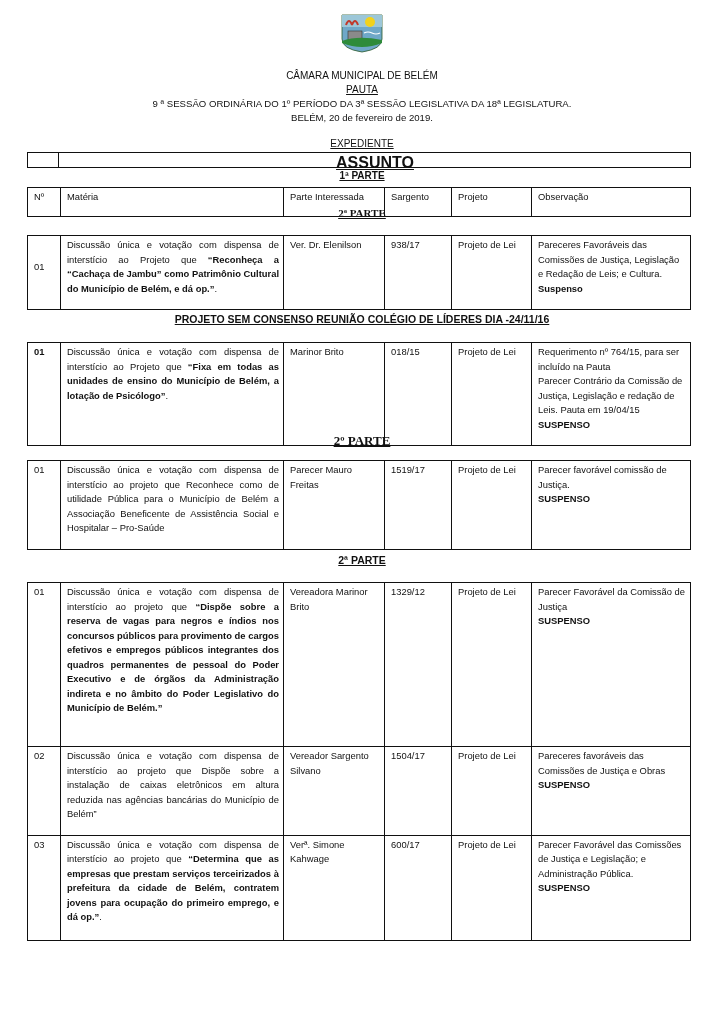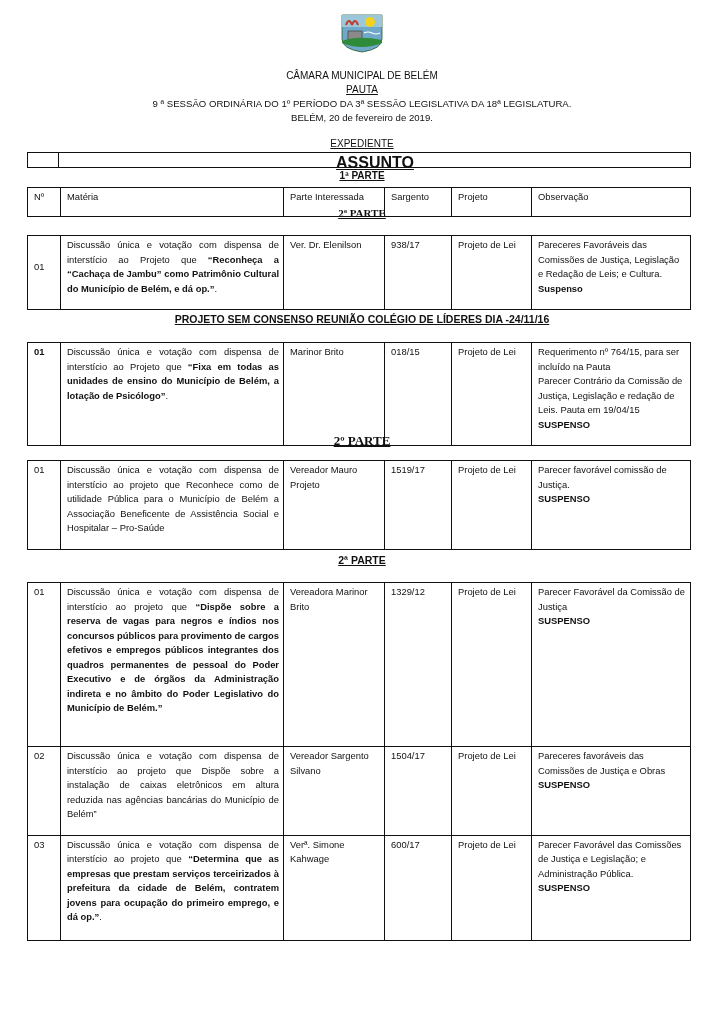--- a/index.html
+++ b/index.html
@@ -107,21 +107,21 @@
     </tr>
   </tbody>
     </table>
 
   <div class="section" style="top:433px; font-family:'Liberation Serif', serif; font-size:13px;">2º PARTE</div>
   <table class="grid" style="top:460px;">
     <tbody>
         <tr style="height:88px;">
       <td class="c-num">01</td>
       <td class="c-mat"><span>Discussão única e votação com dispensa de interstício ao projeto que Reconhece como de utilidade Pública para o Município de Belém a Associação Beneficente de Assistência Social e Hospitalar – Pro-Saúde</span><span class="b"></span></td>
-      <td class="c-part">Vereador Mauro Projeto</td>
+      <td class="c-part">Parecer Mauro Freitas</td>
       <td class="c-proc">1519/17</td>
       <td class="c-proj">Projeto de Lei</td>
       <td class="c-obs"><span>Parecer favorável comissão de Justiça.</span><br><span class="b">SUSPENSO</span></td>
     </tr>
   </tbody>
     </table>
 
   <div class="section" style="top:554px; font-size:10.5px;">2ª PARTE</div>
   <table class="grid" style="top:582px;">
     <tbody>

